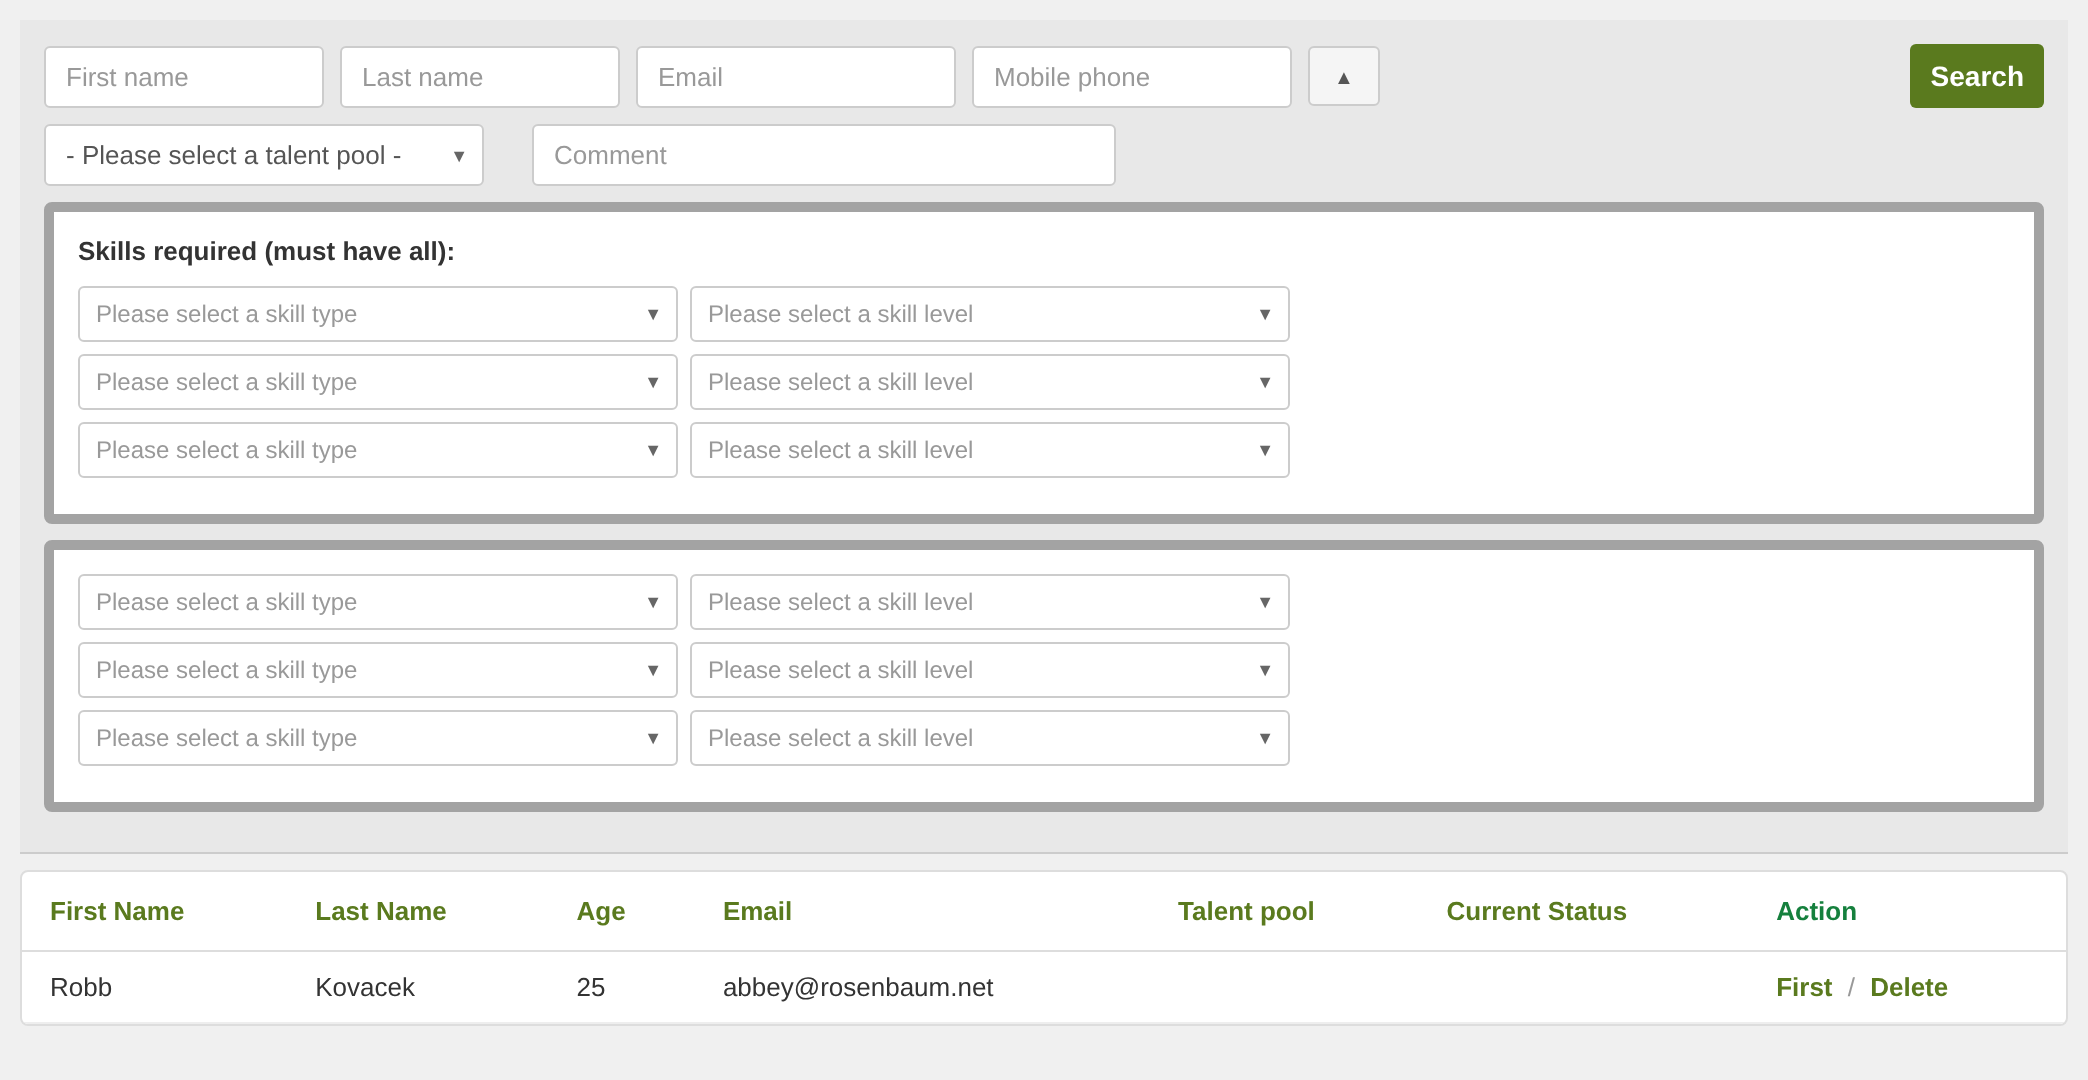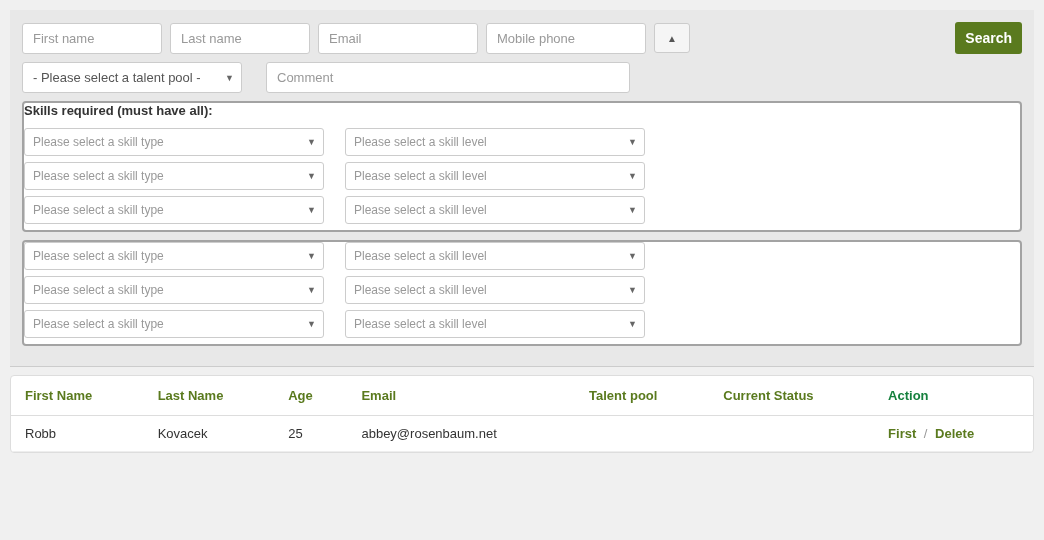--- a/index.html
+++ b/index.html
@@ -32,21 +32,21 @@
       background: #fff;
       outline: none;
     }
 
     .search-input::placeholder { color: #999; }
 
     .input-firstname { width: 140px; }
     .input-lastname { width: 140px; }
     .input-email { width: 160px; }
     .input-mobile { width: 160px; }
-    .input-comment { width: 364px; }
+    .input-comment { width: 292px; }
 
     .btn-collapse {
       border: 1px solid #ccc;
       background: #f5f5f5;
       padding: 7px 10px;
       border-radius: 3px;
       cursor: pointer;
       font-size: 12px;
       color: #555;
       display: flex;
@@ -92,35 +92,36 @@
       position: absolute;
       right: 8px;
       top: 50%;
       transform: translateY(-50%);
       color: #666;
       pointer-events: none;
     }
 
     .skills-section {
       background: #fff;
-      border: 2px solid #a3a3a3;
+      border: 5px solid #a3a3a3;
       border-radius: 4px;
       margin: 8px 0;
+      padding: 12px;
     }
 
     .skills-title {
       font-size: 13px;
       font-weight: bold;
       color: #333;
       margin-bottom: 10px;
     }
 
     .skill-row {
       display: flex;
-      gap: 21px;
+      gap: 6px;
       margin-bottom: 6px;
       align-items: center;
     }
 
     .skill-type-select, .skill-level-select {
       border: 1px solid #ccc;
       border-radius: 3px;
       padding: 6px 28px 6px 8px;
       font-size: 12px;
       color: #999;

